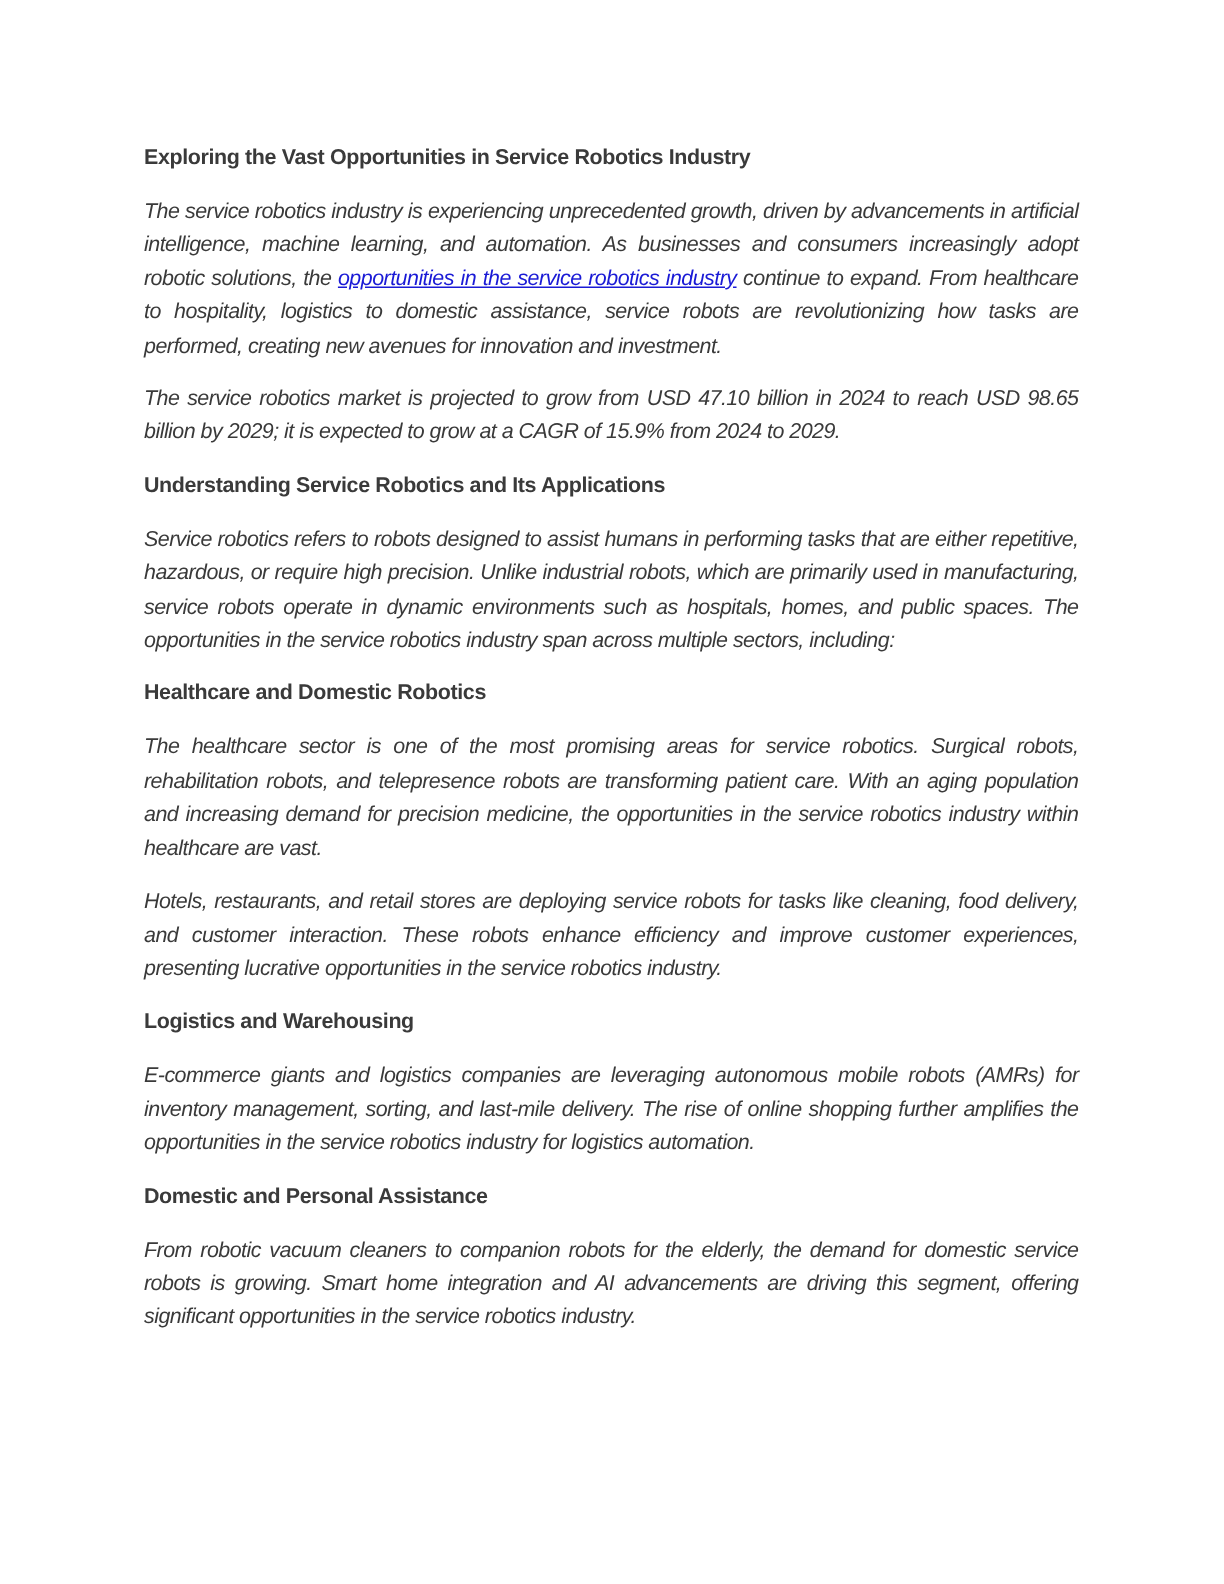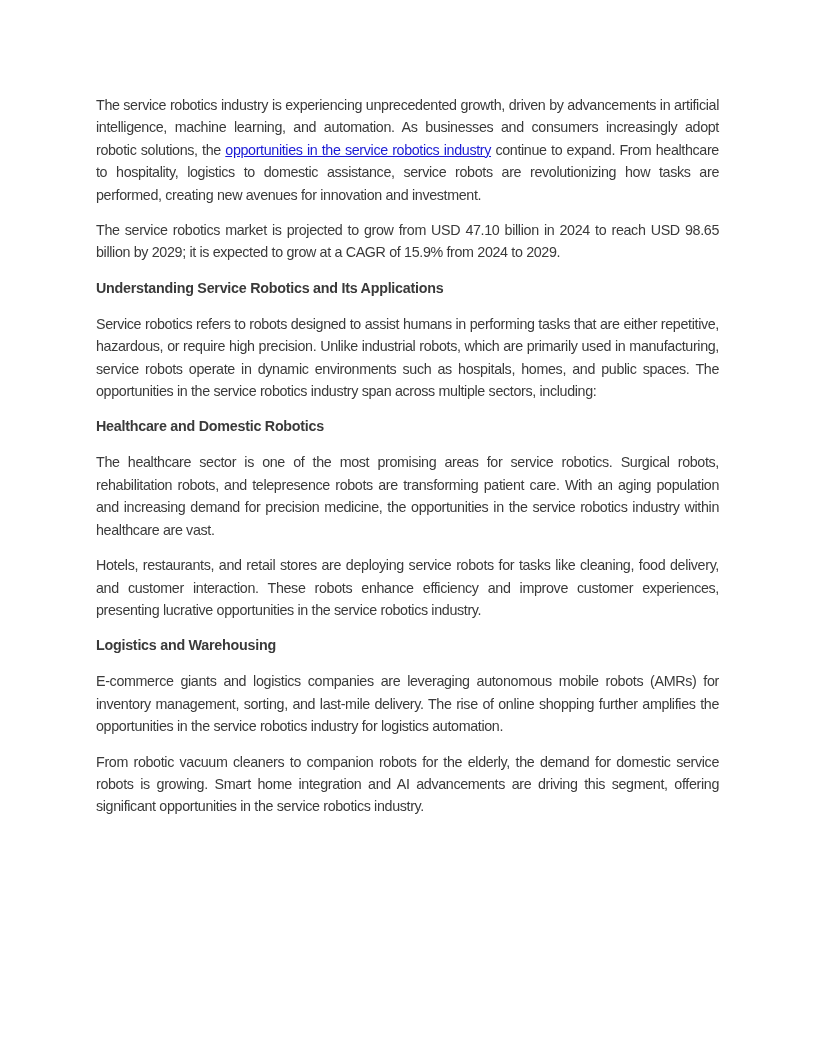--- a/index.html
+++ b/index.html
@@ -19,40 +19,43 @@
     margin: 0 0 14px 0;
     line-height: 22px;
     letter-spacing: -0.25px;
   }
   .para {
     margin: 0 0 13px 0;
     line-height: 22.4px;
     text-align: justify;
     letter-spacing: -0.35px;
     word-spacing: 0px;
+    font-style: italic;
   }
   .link {
     color: #1a1ad6;
     text-decoration: underline;
   }
 </style>
 </head>
 <body>
 
 <div class="page">
+  <div class="heading">Exploring the Vast Opportunities in Service Robotics Industry</div>
 
   <p class="para"><span>The service robotics industry is experiencing unprecedented growth, driven by advancements in artificial intelligence, machine learning, and automation. As businesses and consumers increasingly adopt robotic solutions, the </span><a class="link">opportunities in the service robotics industry</a><span> continue to expand. From healthcare to hospitality, logistics to domestic assistance, service robots are revolutionizing how tasks are performed, creating new avenues for innovation and investment.</span></p>
 
   <p class="para">The service robotics market is projected to grow from USD 47.10 billion in 2024 to reach USD 98.65 billion by 2029; it is expected to grow at a CAGR of 15.9% from 2024 to 2029.</p>
 
   <div class="heading">Understanding Service Robotics and Its Applications</div>
   <p class="para">Service robotics refers to robots designed to assist humans in performing tasks that are either repetitive, hazardous, or require high precision. Unlike industrial robots, which are primarily used in manufacturing, service robots operate in dynamic environments such as hospitals, homes, and public spaces. The opportunities in the service robotics industry span across multiple sectors, including:</p>
 
   <div class="heading">Healthcare and Domestic Robotics</div>
   <p class="para">The healthcare sector is one of the most promising areas for service robotics. Surgical robots, rehabilitation robots, and telepresence robots are transforming patient care. With an aging population and increasing demand for precision medicine, the opportunities in the service robotics industry within healthcare are vast.</p>
 
   <p class="para">Hotels, restaurants, and retail stores are deploying service robots for tasks like cleaning, food delivery, and customer interaction. These robots enhance efficiency and improve customer experiences, presenting lucrative opportunities in the service robotics industry.</p>
 
   <div class="heading">Logistics and Warehousing</div>
   <p class="para">E-commerce giants and logistics companies are leveraging autonomous mobile robots (AMRs) for inventory management, sorting, and last-mile delivery. The rise of online shopping further amplifies the opportunities in the service robotics industry for logistics automation.</p>
 
+  <div class="heading">Domestic and Personal Assistance</div>
   <p class="para">From robotic vacuum cleaners to companion robots for the elderly, the demand for domestic service robots is growing. Smart home integration and AI advancements are driving this segment, offering significant opportunities in the service robotics industry.</p>
 </div>
 
 </body></html>

